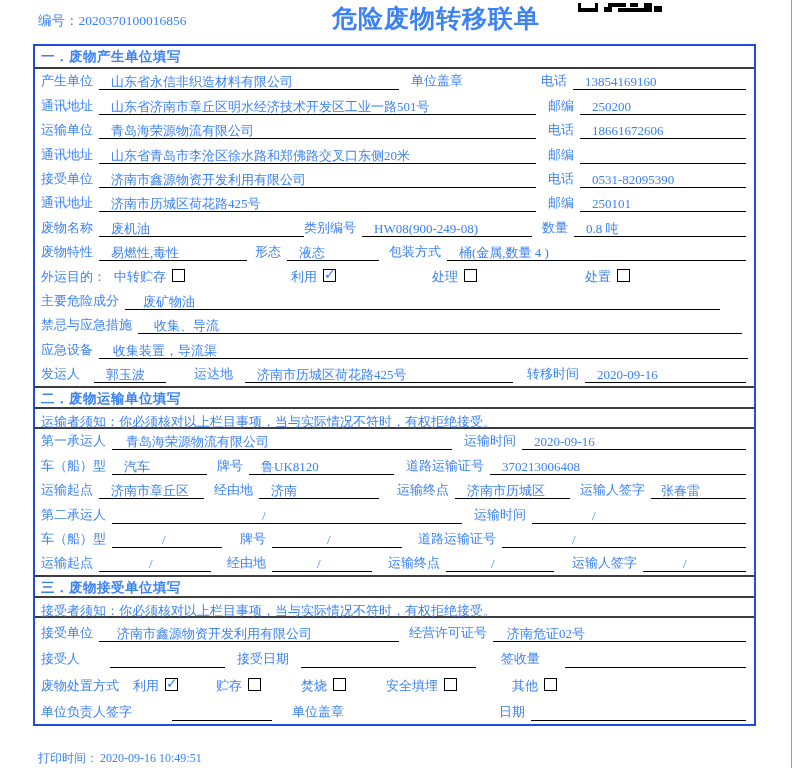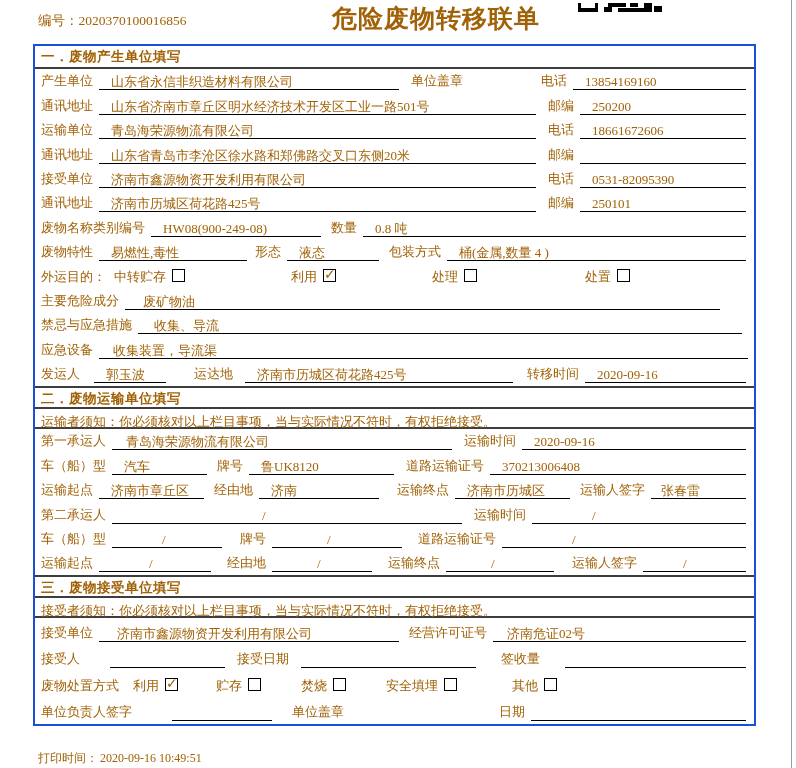--- a/index.html
+++ b/index.html
@@ -1,20 +1,20 @@
 <!DOCTYPE html>
 <html><head>
 <meta charset="utf-8">
 <style>
   * { margin:0; padding:0; box-sizing:border-box; }
   html,body { background:#fff; }
   .page {
     position:relative; width:796px; height:768px; background:#fff;
     font-family:"Liberation Serif","DejaVu Serif",serif;
-    font-size:13px; color:#a16207; overflow:hidden;
+    font-size:13px; color:#3b82f6; overflow:hidden;
   }
   .doc-no { position:absolute; left:38px; top:12px; font-size:13.5px; white-space:nowrap; }
   .doc-title {
     position:absolute; left:332px; top:2px; font-size:25px; font-weight:bold;
     font-family:Liberation Mono, monospace; letter-spacing:1px; white-space:nowrap;
   }
   .qr-frag { position:absolute; left:578px; top:0; width:84px; height:9px; }
   .page-edge-line { position:absolute; left:791px; top:0; width:1px; height:768px; background:#9a9a9a; }
 
   .form { position:absolute; left:33px; top:44px; width:723px; border:2px solid #1d4ed8; background:#fff; }
@@ -118,20 +118,21 @@
 
       <div class="row">
         <span class="lbl">通讯地址</span>
         <span class="u" style="width:437px">济南市历城区荷花路425号</span>
         <span class="lbl" style="margin-left:12px">邮编</span>
         <span class="u fill">250101</span>
       </div>
 
       <div class="row">
         <span class="lbl">废物名称</span>
+        <span class="u" style="width:205px">废机油</span>
         <span class="lbl" style="margin-left:0">类别编号</span>
         <span class="u" style="width:170px">HW08(900-249-08)</span>
         <span class="lbl" style="margin-left:10px">数量</span>
         <span class="u fill">0.8 吨</span>
       </div>
 
       <div class="row">
         <span class="lbl">废物特性</span>
         <span class="u" style="width:148px">易燃性,毒性</span>
         <span class="lbl" style="margin-left:8px">形态</span>

